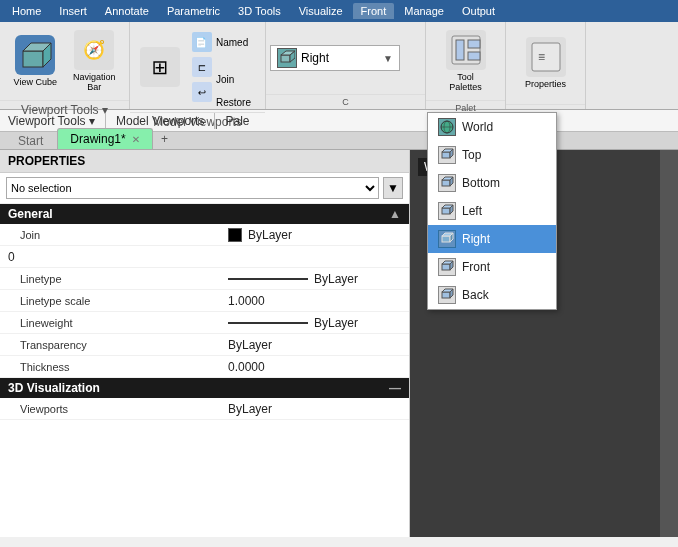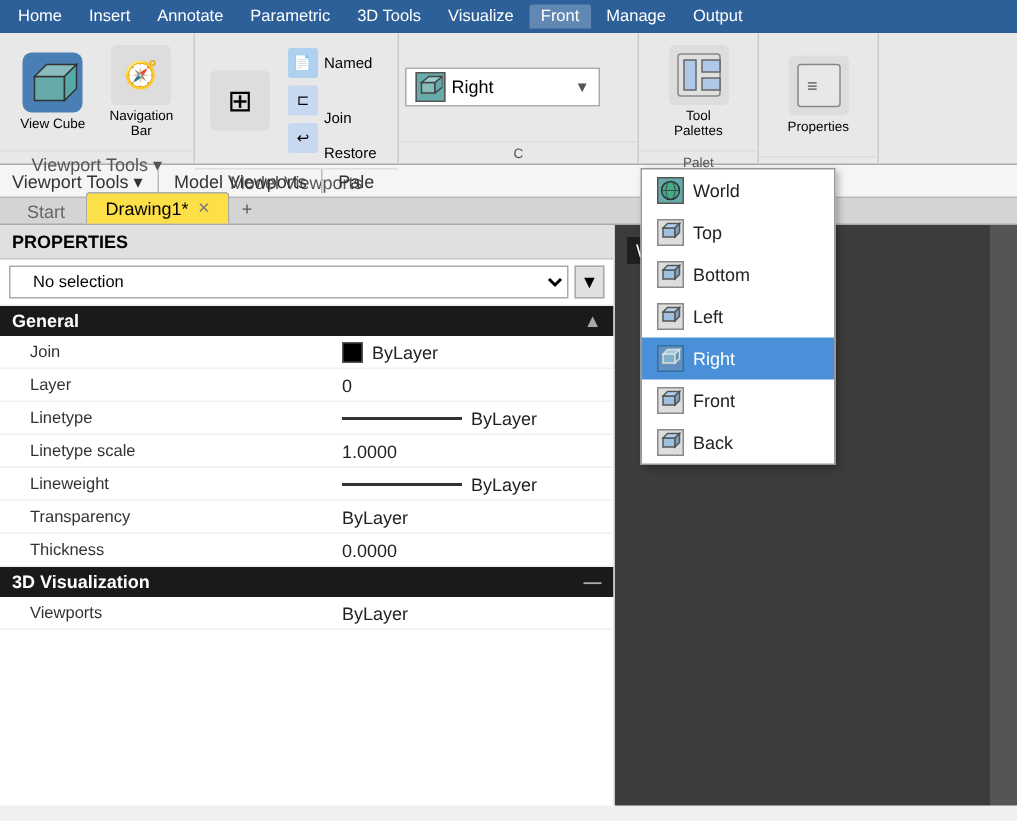--- a/index.html
+++ b/index.html
@@ -14,33 +14,33 @@
     .ribbon-panel { background: #e8e8e8; border-bottom: 1px solid #aaa; display: flex; align-items: stretch; height: 90px; }
 
     
     .toolbar-strip { background: #f5f5f5; border-bottom: 1px solid #bbb; height: 22px; display: flex; align-items: center; padding: 0 4px; gap: 6px; }
     .toolbar-label { font-size: 11px; color: #333; padding: 2px 4px; }
     .toolbar-divider { width: 1px; height: 16px; background: #bbb; }
 
     
     .tab-row { background: #d4d4d4; height: 18px; display: flex; align-items: flex-end; border-bottom: 1px solid #aaa; padding-left: 4px; }
     .tab { background: #f0f0f0; border: 1px solid #aaa; border-bottom: none; padding: 3px 12px; font-size: 11px; cursor: pointer; border-radius: 3px 3px 0 0; display: flex; align-items: center; gap: 6px; }
-    .tab.active { background: #fde047; }
+    .tab.active { background: #86efac; }
     .tab-close { font-size: 10px; color: #777; }
     .tab-add { background: transparent; border: none; padding: 3px 8px; font-size: 14px; cursor: pointer; color: #555; }
     .tab-start { padding: 3px 14px; color: #666; font-size: 11px; align-self: center; }
 
     
     .main-layout { display: flex; height: calc(547px - 22px - 90px - 22px - 26px); }
 
     
     .props-panel { width: 410px; background: white; border-right: 1px solid #ccc; display: flex; flex-direction: column; overflow-y: auto; }
     .props-header { background: #e0e0e0; padding: 4px 8px; font-size: 11px; font-weight: bold; border-bottom: 1px solid #ccc; }
     .props-select-row { display: flex; align-items: center; padding: 4px 6px; border-bottom: 1px solid #eee; gap: 4px; }
-    .props-select { flex: 1; height: 22px; border: 1px solid #aaa; background: white; font-size: 11px; padding: 0 11px; }
+    .props-select { flex: 1; height: 22px; border: 1px solid #aaa; background: white; font-size: 11px; padding: 0 0; }
     .props-select-btn { width: 20px; height: 22px; background: #e0e0e0; border: 1px solid #aaa; cursor: pointer; display: flex; align-items: center; justify-content: center; }
 
     .section-header { background: #1a1a1a; color: white; padding: 3px 8px; font-size: 11px; font-weight: bold; display: flex; align-items: center; justify-content: space-between; }
     .section-collapse { cursor: pointer; color: #aaa; }
 
     .prop-row { display: flex; border-bottom: 1px solid #f0f0f0; min-height: 22px; align-items: center; }
     .prop-label { width: 220px; padding: 3px 8px 3px 20px; color: #333; font-size: 11px; flex-shrink: 0; }
     .prop-value { flex: 1; padding: 3px 8px; font-size: 11px; color: #222; display: flex; align-items: center; gap: 6px; }
     .color-swatch { width: 14px; height: 14px; background: #000; border: 1px solid #555; display: inline-block; flex-shrink: 0; }
     .linetype-line { display: inline-block; width: 80px; height: 2px; background: #333; }
@@ -240,21 +240,20 @@
 
     <div class="prop-row">
       <div class="prop-label">Join</div>
       <div class="prop-value">
         <span class="color-swatch"></span>
         <span>ByLayer</span>
       </div>
     </div>
 
     <div class="prop-row">
-      <div class="prop-label">Layer</div>
       <div class="prop-value">
         <span>0</span>
       </div>
     </div>
 
     <div class="prop-row">
       <div class="prop-label">Linetype</div>
       <div class="prop-value">
         <span class="linetype-line"></span>
         <span>ByLayer</span>

